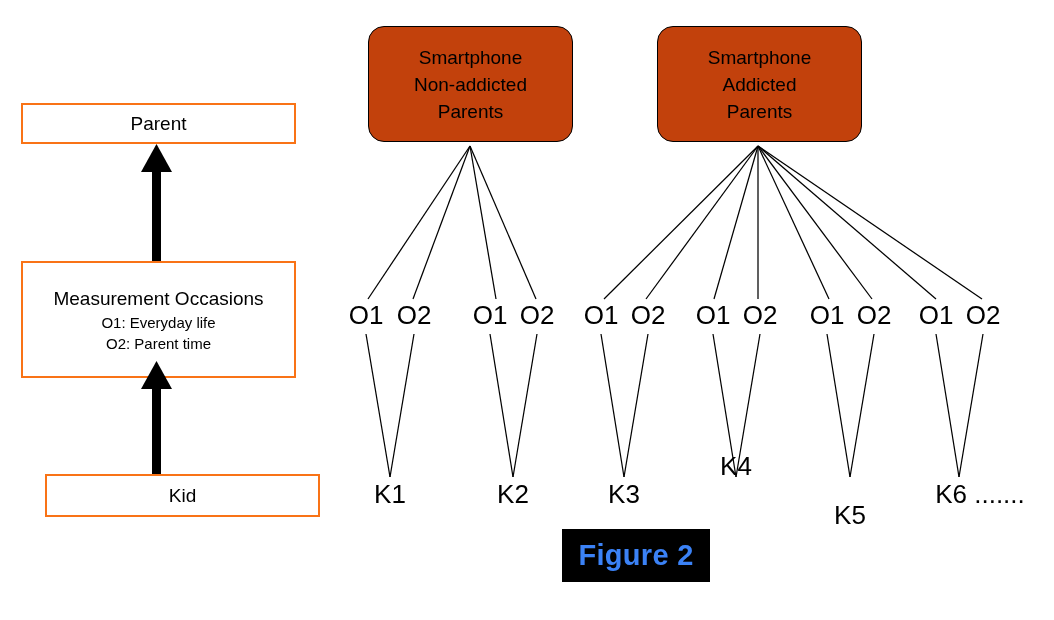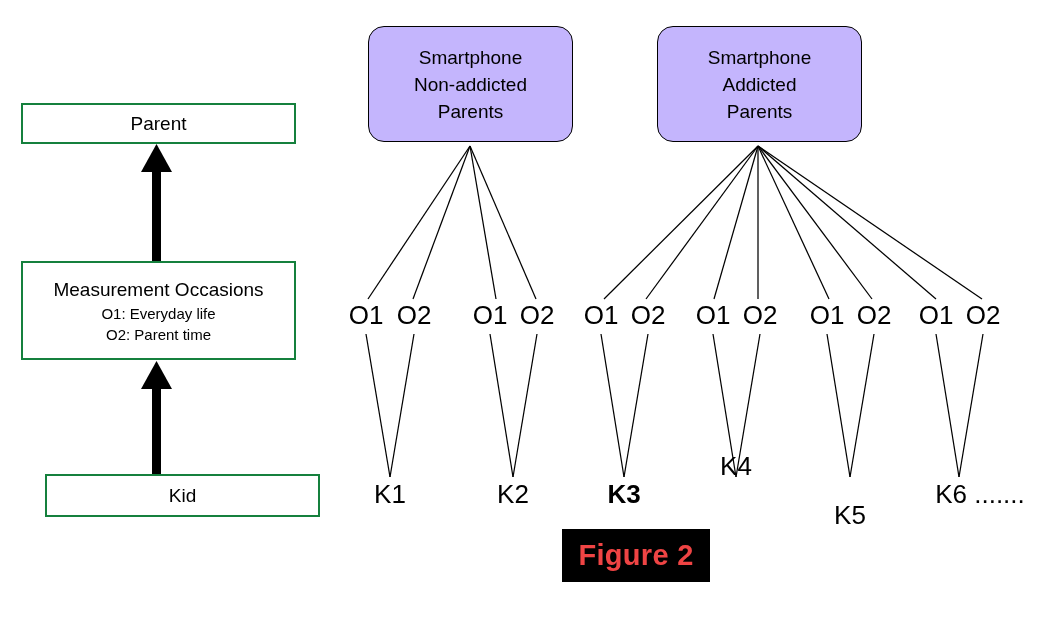--- a/index.html
+++ b/index.html
@@ -6,62 +6,62 @@
   body{
     width:1054px;height:620px;position:relative;overflow:hidden;
     font-family:"Liberation Sans","DejaVu Sans",sans-serif;
     color:#000000;
   }
   #stage{position:absolute;left:0;top:0;width:1054px;height:620px;}
 
   
   .rectbox{
     position:absolute;box-sizing:border-box;
-    border:2px solid #15803d;background:#fff;
+    border:2px solid #f97316;background:#fff;
     display:flex;flex-direction:column;align-items:center;justify-content:center;
     text-align:center;
   }
   .rect-title{font-size:19px;line-height:26px;white-space:nowrap;}
   .rect-sub{font-size:15px;line-height:21px;white-space:nowrap;}
 
   
   .roundbox{
     position:absolute;box-sizing:border-box;
-    border:1.5px solid #000;border-radius:16px;background:#c4b5fd;
+    border:1.5px solid #000;border-radius:16px;background:#c2410c;
     display:flex;flex-direction:column;align-items:center;justify-content:center;
     text-align:center;
   }
   .rb-l1,.rb-l3{font-size:19px;line-height:27px;white-space:nowrap;}
   .rb-l2{font-size:19px;line-height:27px;font-weight:normal;white-space:nowrap;}
 
   
   .node{
     position:absolute;font-size:26px;line-height:22px;white-space:nowrap;
     text-align:center;transform:translateX(-50%);
   }
 
   
   #figure-chip{
-    position:absolute;background:#000;color:#ef4444;
+    position:absolute;background:#000;color:#3b82f6;
     display:flex;align-items:center;justify-content:center;
     font-size:29px;font-weight:bold;letter-spacing:.3px;
   }
 
   svg.layer{position:absolute;left:0;top:0;width:1054px;height:620px;pointer-events:none;}
 </style>
 </head>
 <body>
 
 <div id="stage">
 
   <div class="rectbox" id="box-parent" style="left:21px;top:103px;width:275px;height:41px;">
     <div class="rect-title">Parent</div>
   </div>
 
-  <div class="rectbox" id="box-occasions" style="left:21px;top:261px;width:275px;height:99px;">
+  <div class="rectbox" id="box-occasions" style="left:21px;top:261px;width:275px;height:117px;">
     <div class="rect-title">Measurement Occasions</div>
     <div class="rect-sub">O1: Everyday life</div>
     <div class="rect-sub">O2: Parent time</div>
   </div>
 
   <div class="rectbox" id="box-kid" style="left:21px;top:474px;width:275px;height:43px;margin-left:24px;">
     <div class="rect-title">Kid</div>
   </div>
 
   <div class="roundbox" id="group-box-non-addicted" style="left:368px;top:26px;width:205px;height:116px;">
@@ -133,21 +133,21 @@
   <div class="node" style="left:648px;top:304px;">O2</div>
   <div class="node" style="left:713px;top:304px;">O1</div>
   <div class="node" style="left:760px;top:304px;">O2</div>
   <div class="node" style="left:827px;top:304px;">O1</div>
   <div class="node" style="left:874px;top:304px;">O2</div>
   <div class="node" style="left:936px;top:304px;">O1</div>
   <div class="node" style="left:983px;top:304px;">O2</div>
 
   <div class="node" style="left:390px;top:483px;">K1</div>
   <div class="node" style="left:513px;top:483px;">K2</div>
-  <div class="node" style="left:624px;top:483px;font-weight:bold;">K3</div>
+  <div class="node" style="left:624px;top:483px;">K3</div>
   <div class="node" style="left:736px;top:455px;">K4</div>
   <div class="node" style="left:850px;top:504px;">K5</div>
   <div class="node" style="left:980px;top:483px;">K6 .......</div>
 
   <div id="figure-chip" style="left:562px;top:529px;width:148px;height:53px;">
     <span>Figure 2</span>
   </div>
 
 </div>
 

